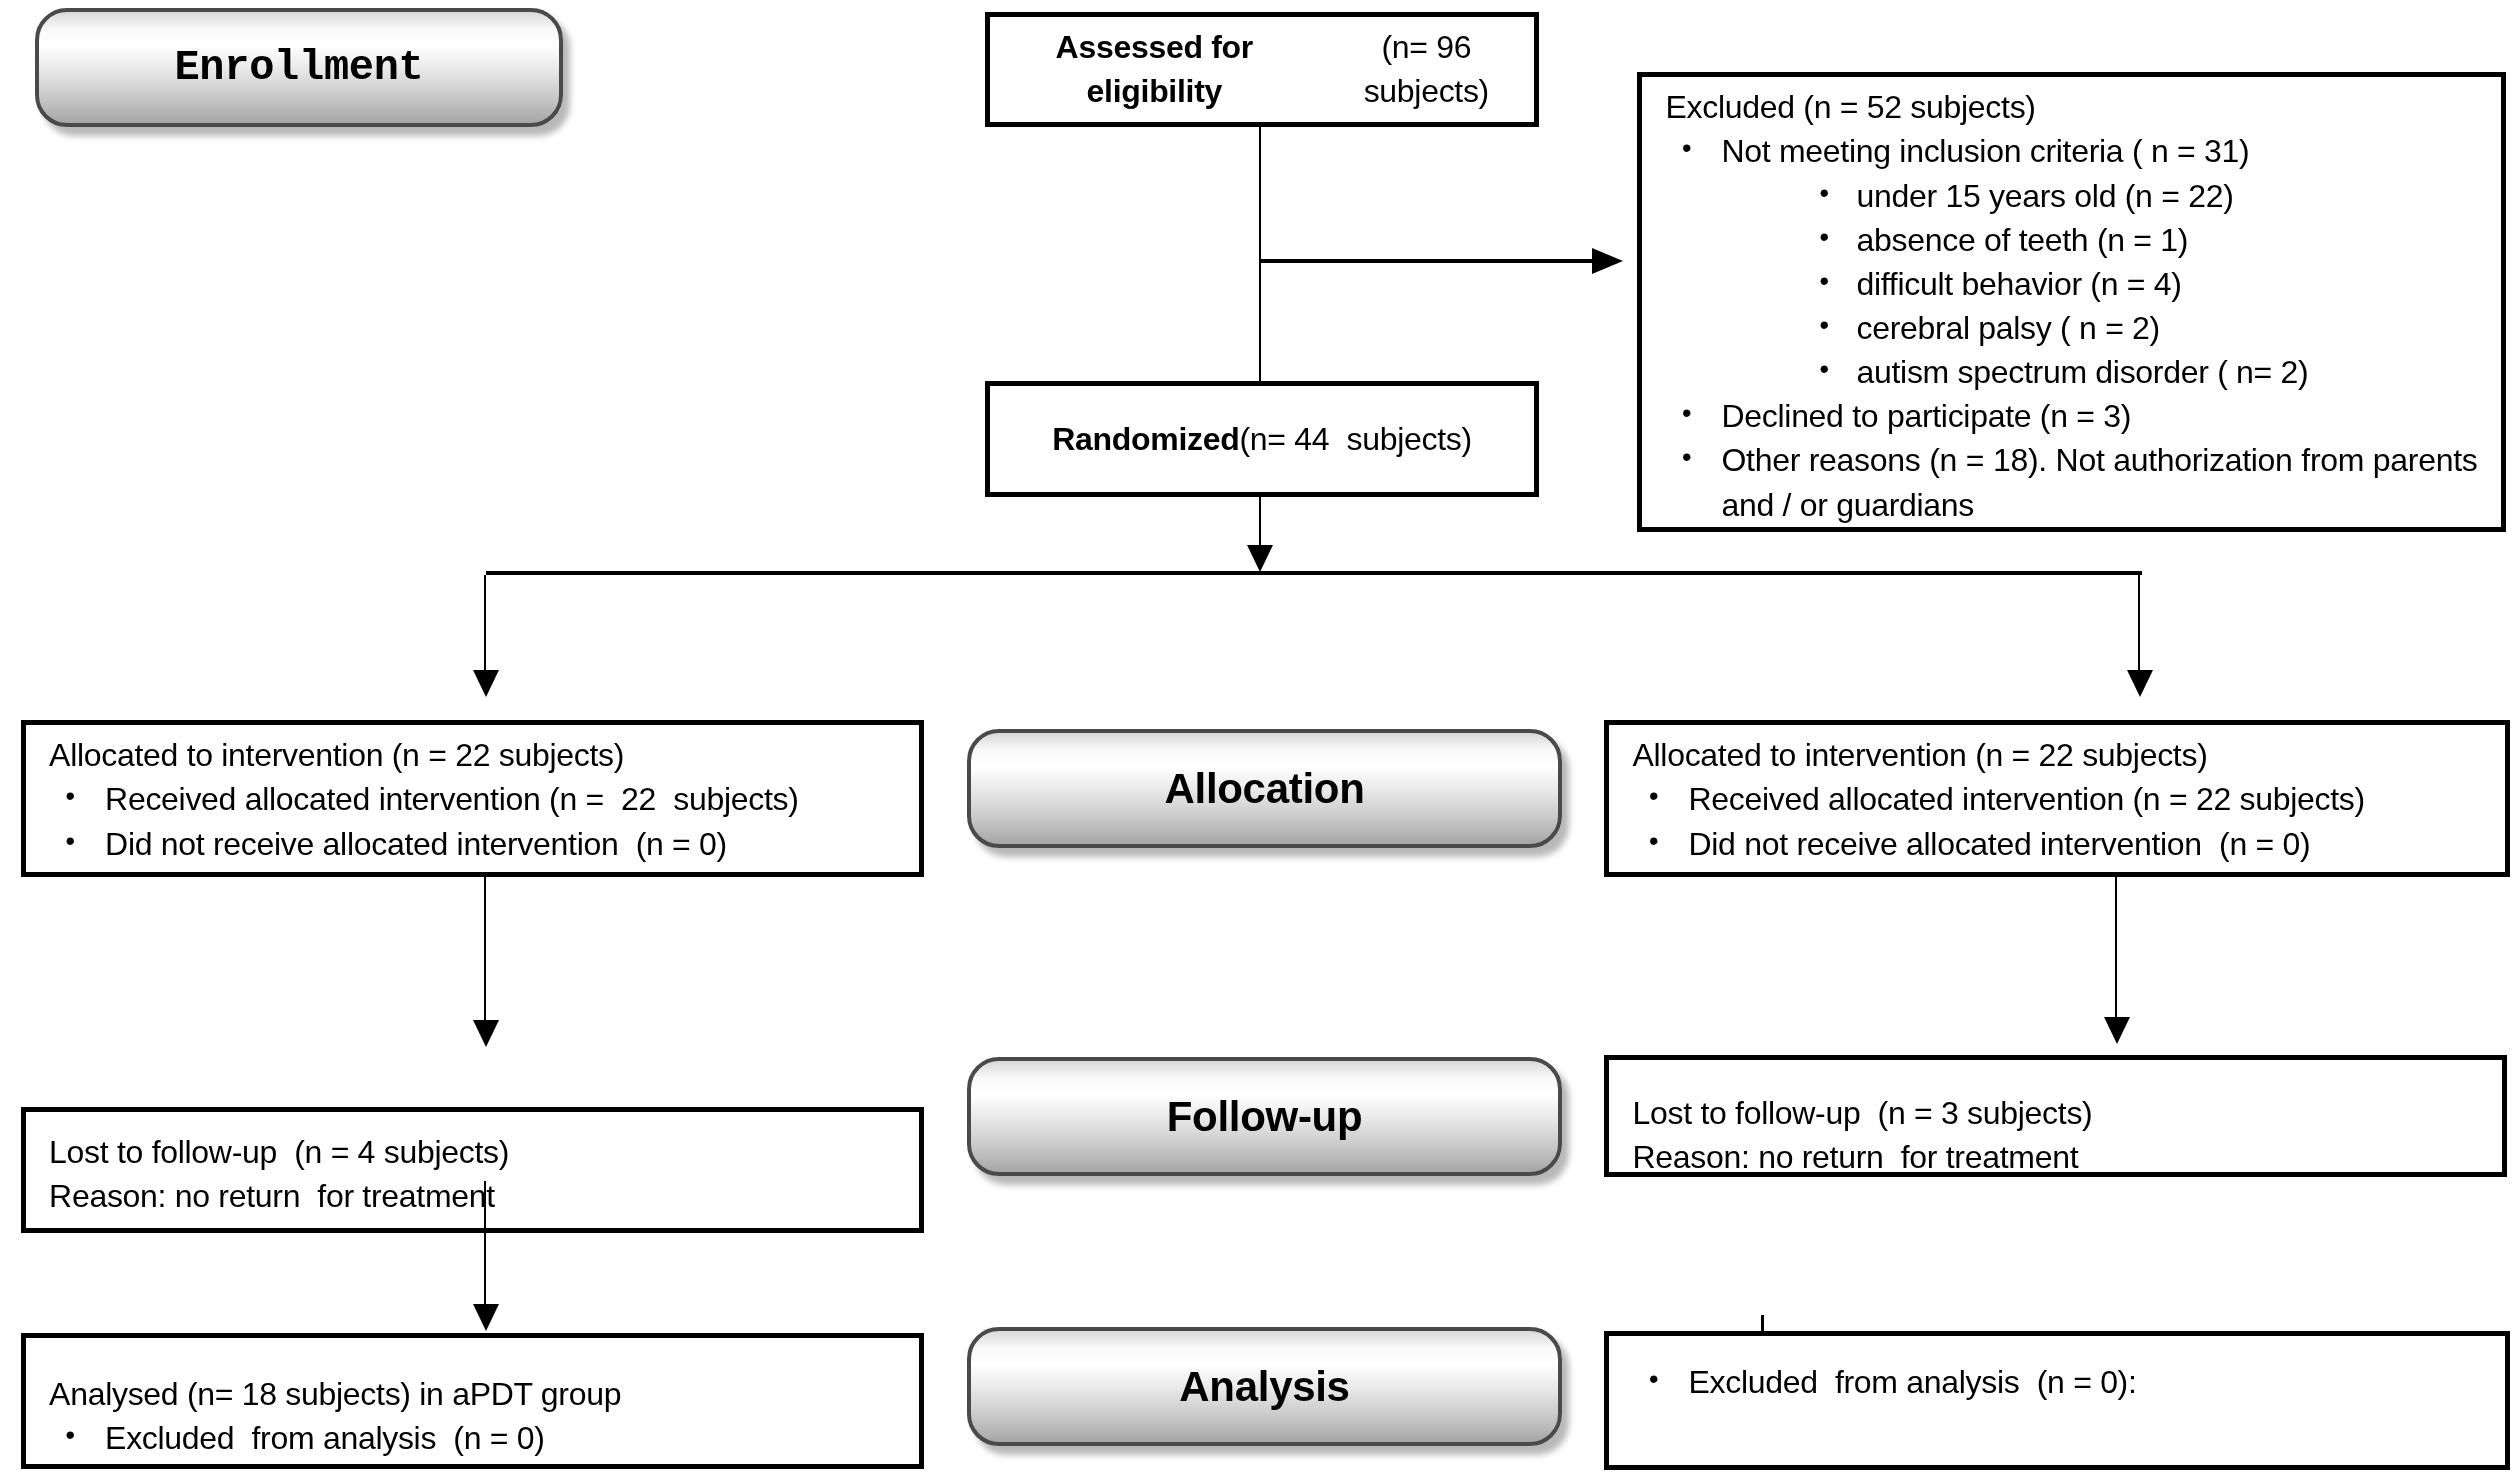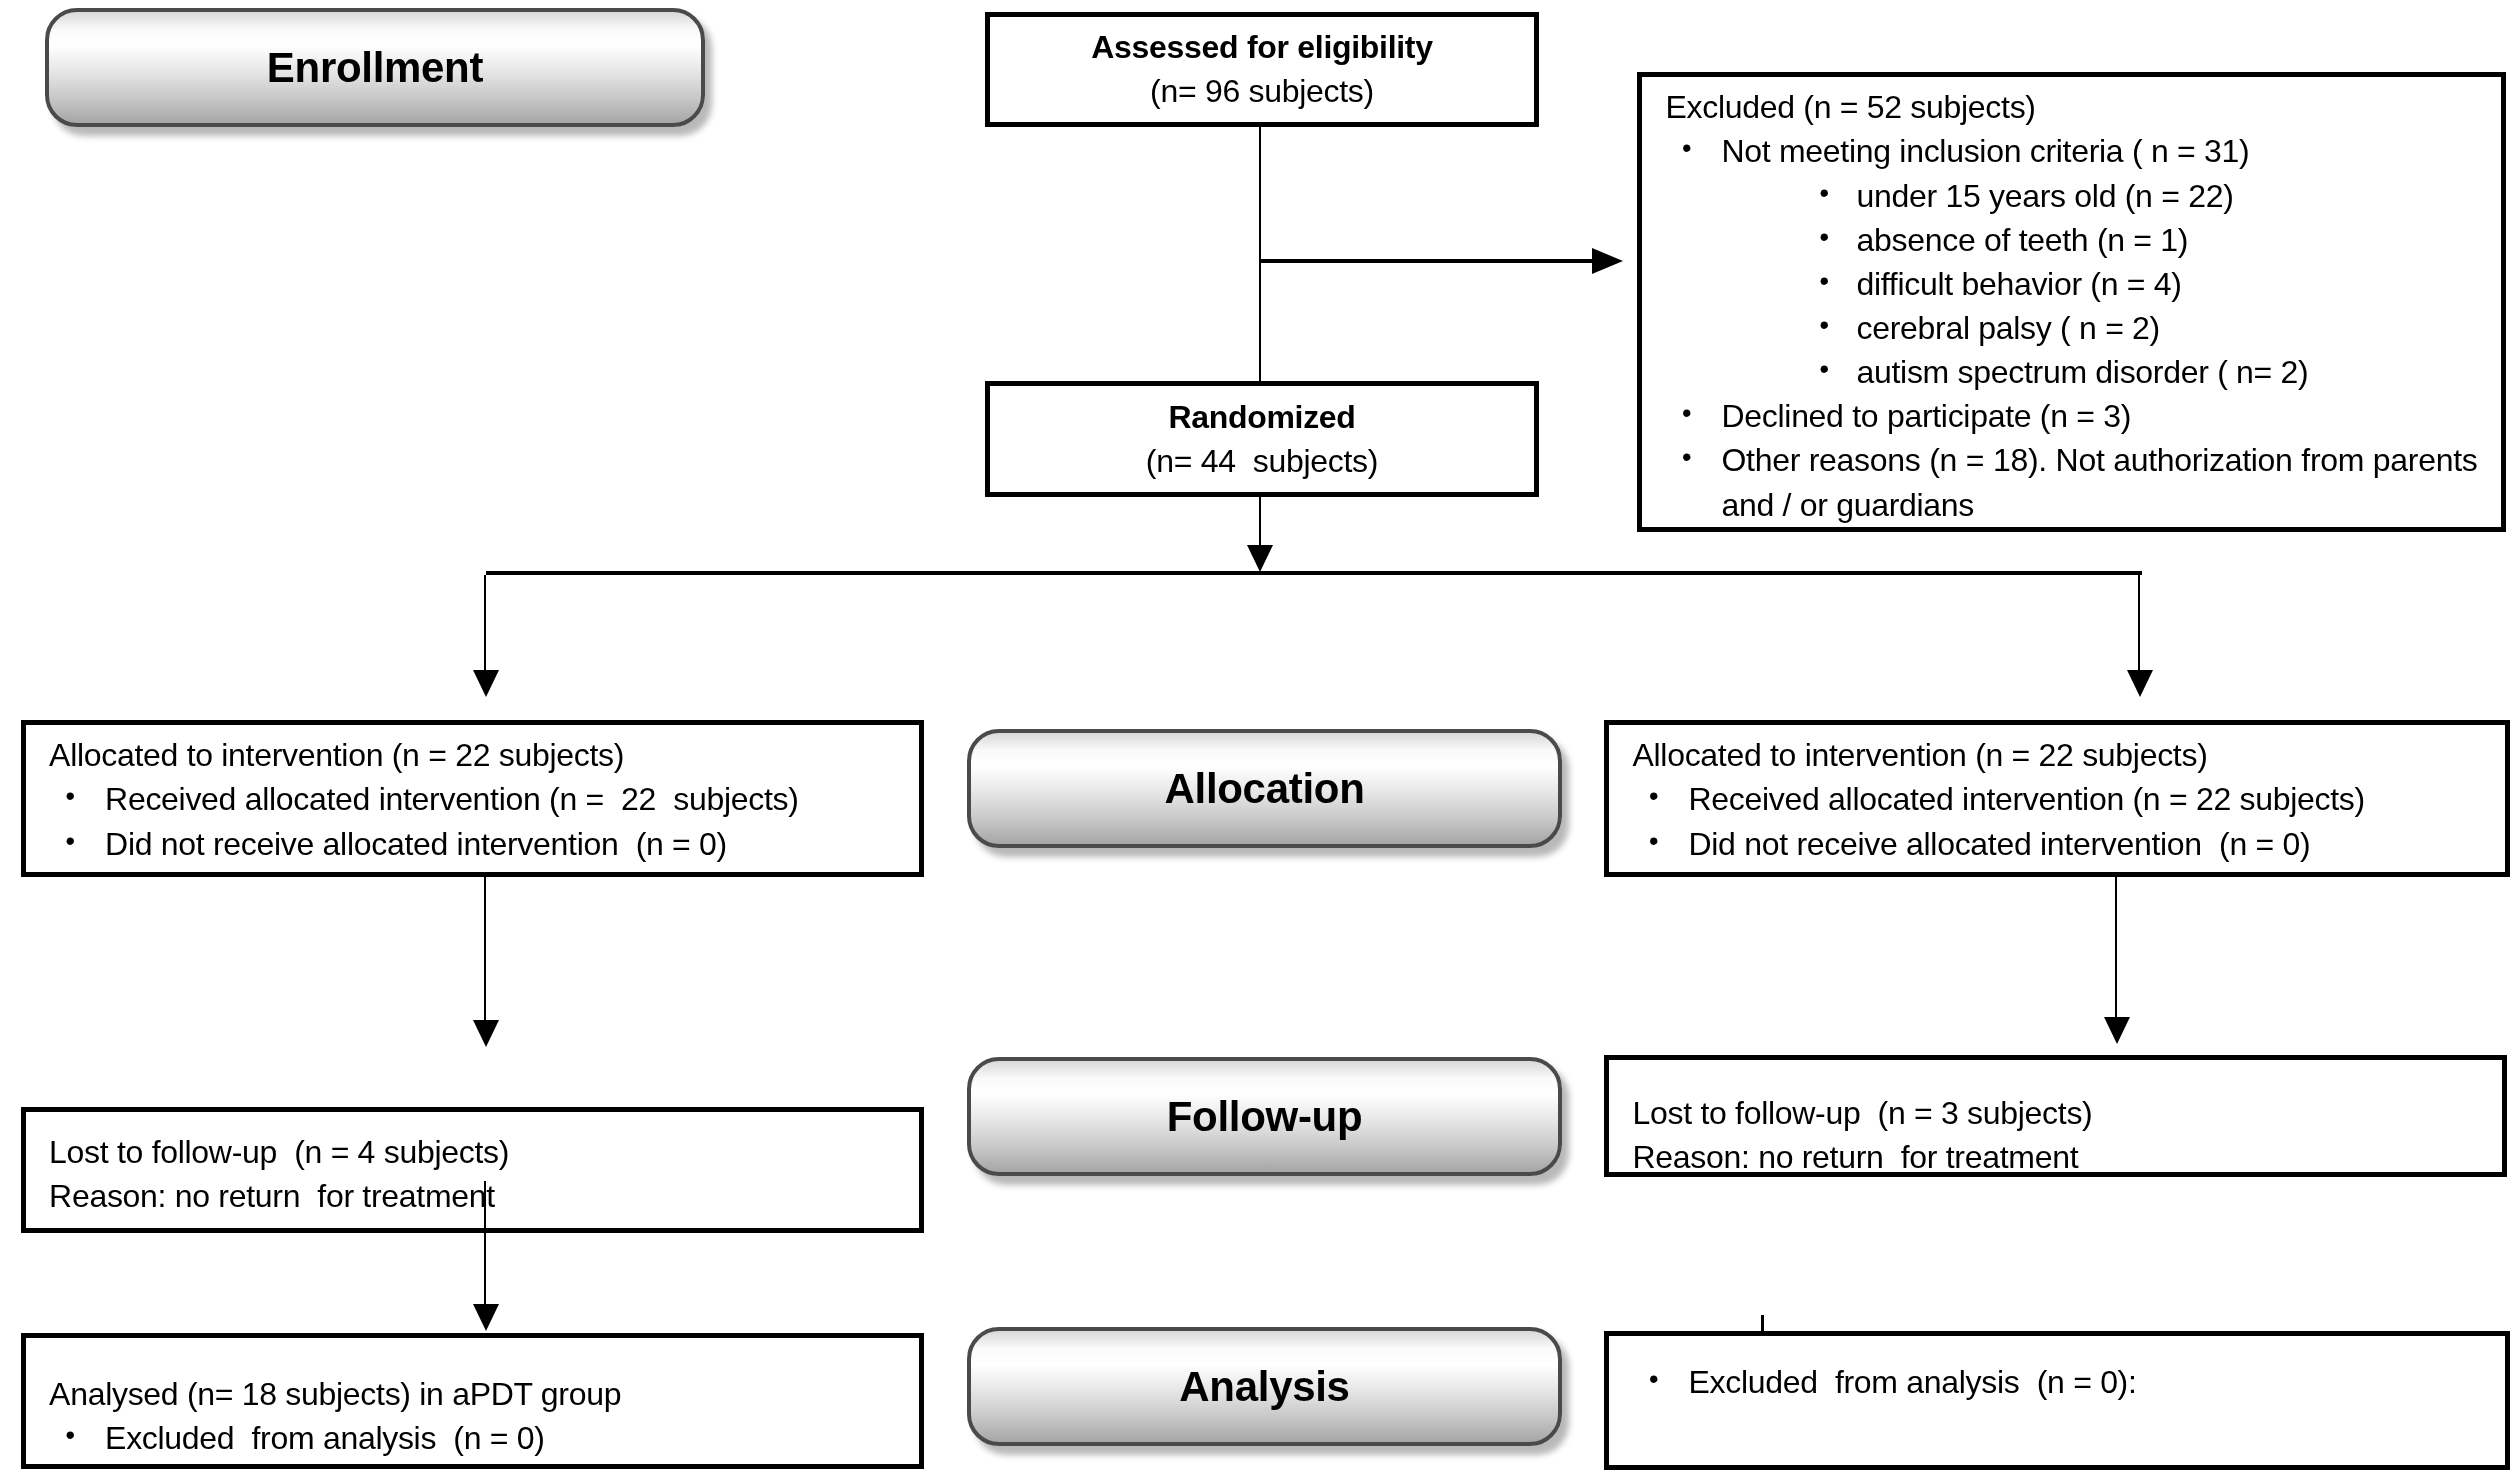--- a/index.html
+++ b/index.html
@@ -16,21 +16,21 @@
     position:absolute;
     background:#ffffff;
     border:5.3px solid #000000;
     box-sizing:border-box;
     font-size:32px;
     line-height:1.38;
     letter-spacing:-0.3px;
   }
   .box .line{white-space:pre-wrap;}
   .center-box{
-    display:flex;flex-direction:column;
+    display:flex;flex-direction:row;
     align-items:center;justify-content:center;
     text-align:center;
   }
   .center-box .t{font-weight:bold;}
   .pad{padding:8.2px 23.5px 5.9px 23.5px;margin-left:10px;}
   .item{position:relative;}
   .item.l1{padding-left:56px;}
   .item.l1::before{
     content:"\2022";
     position:absolute;left:16.5px;top:0;
@@ -69,21 +69,21 @@
     border-top:13px solid transparent;
     border-bottom:13px solid transparent;
     border-left:31px solid #000;
   }
 </style>
 </head>
 <body>
 
 <div id="canvas">
 
-  <div class="pill" style="left:45px;top:8.2px;width:660px;height:119px;">
+  <div class="pill" style="left:35px;top:8.2px;width:528px;height:119px;font-family:Liberation Mono, monospace;">
     <span>Enrollment</span>
   </div>
 
   <div class="box center-box" style="left:985px;top:11.8px;width:554px;height:115px;">
     <div class="t line">Assessed for eligibility</div>
     <div class="line">(n= 96 subjects)</div>
   </div>
 
   <div class="box pad" style="left:1627px;top:72px;width:869px;height:460px;">
     <div class="line">Excluded (n = 52 subjects)</div>

